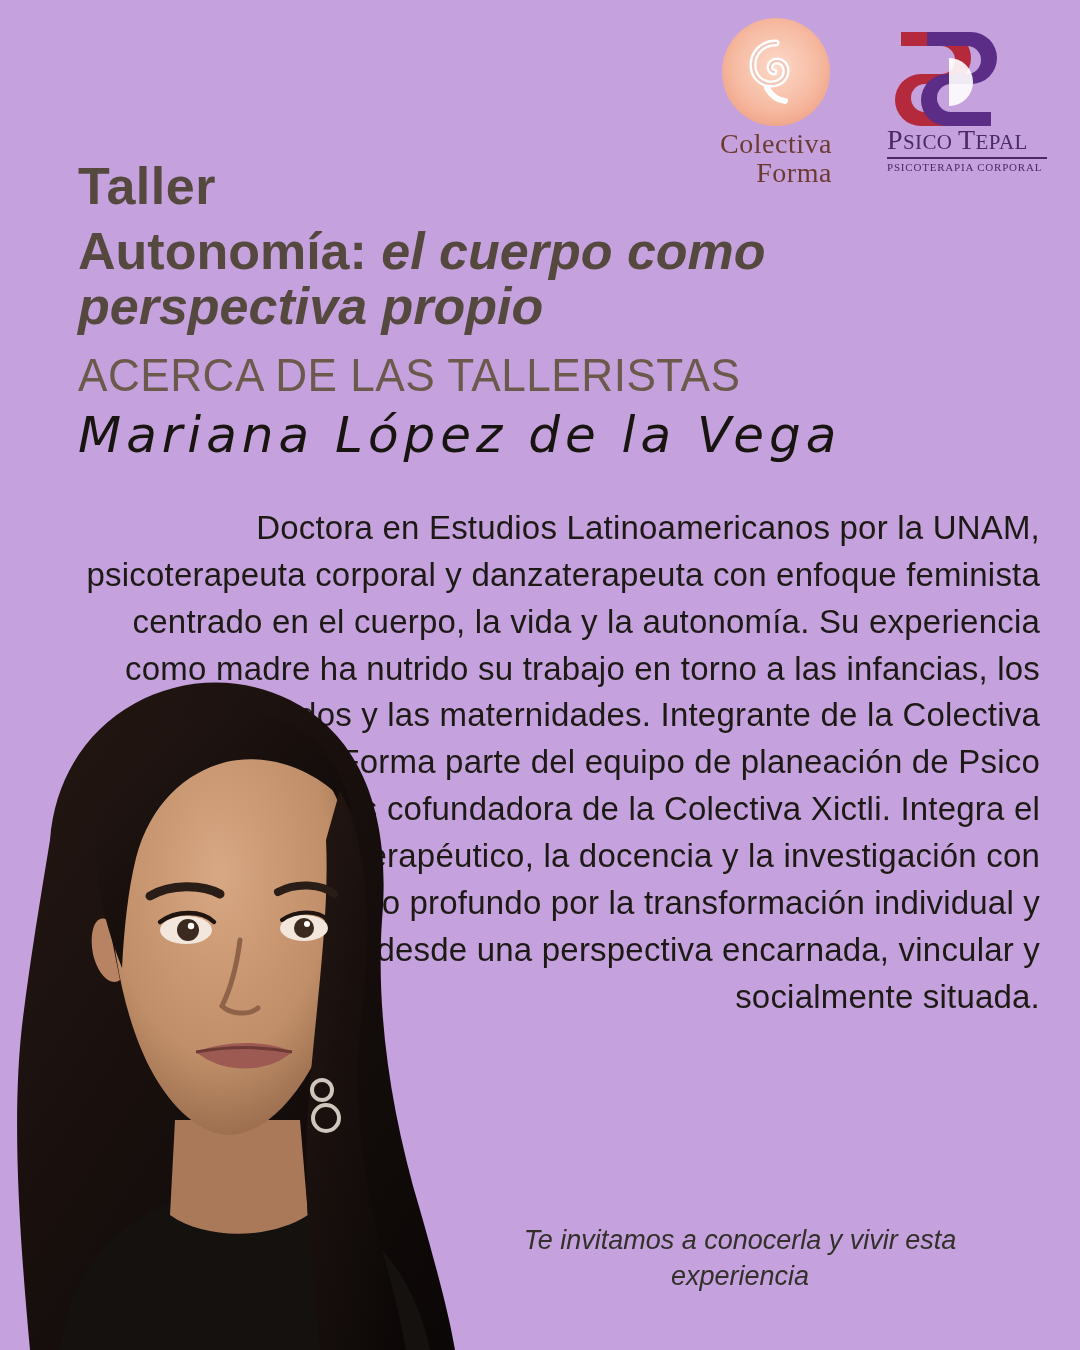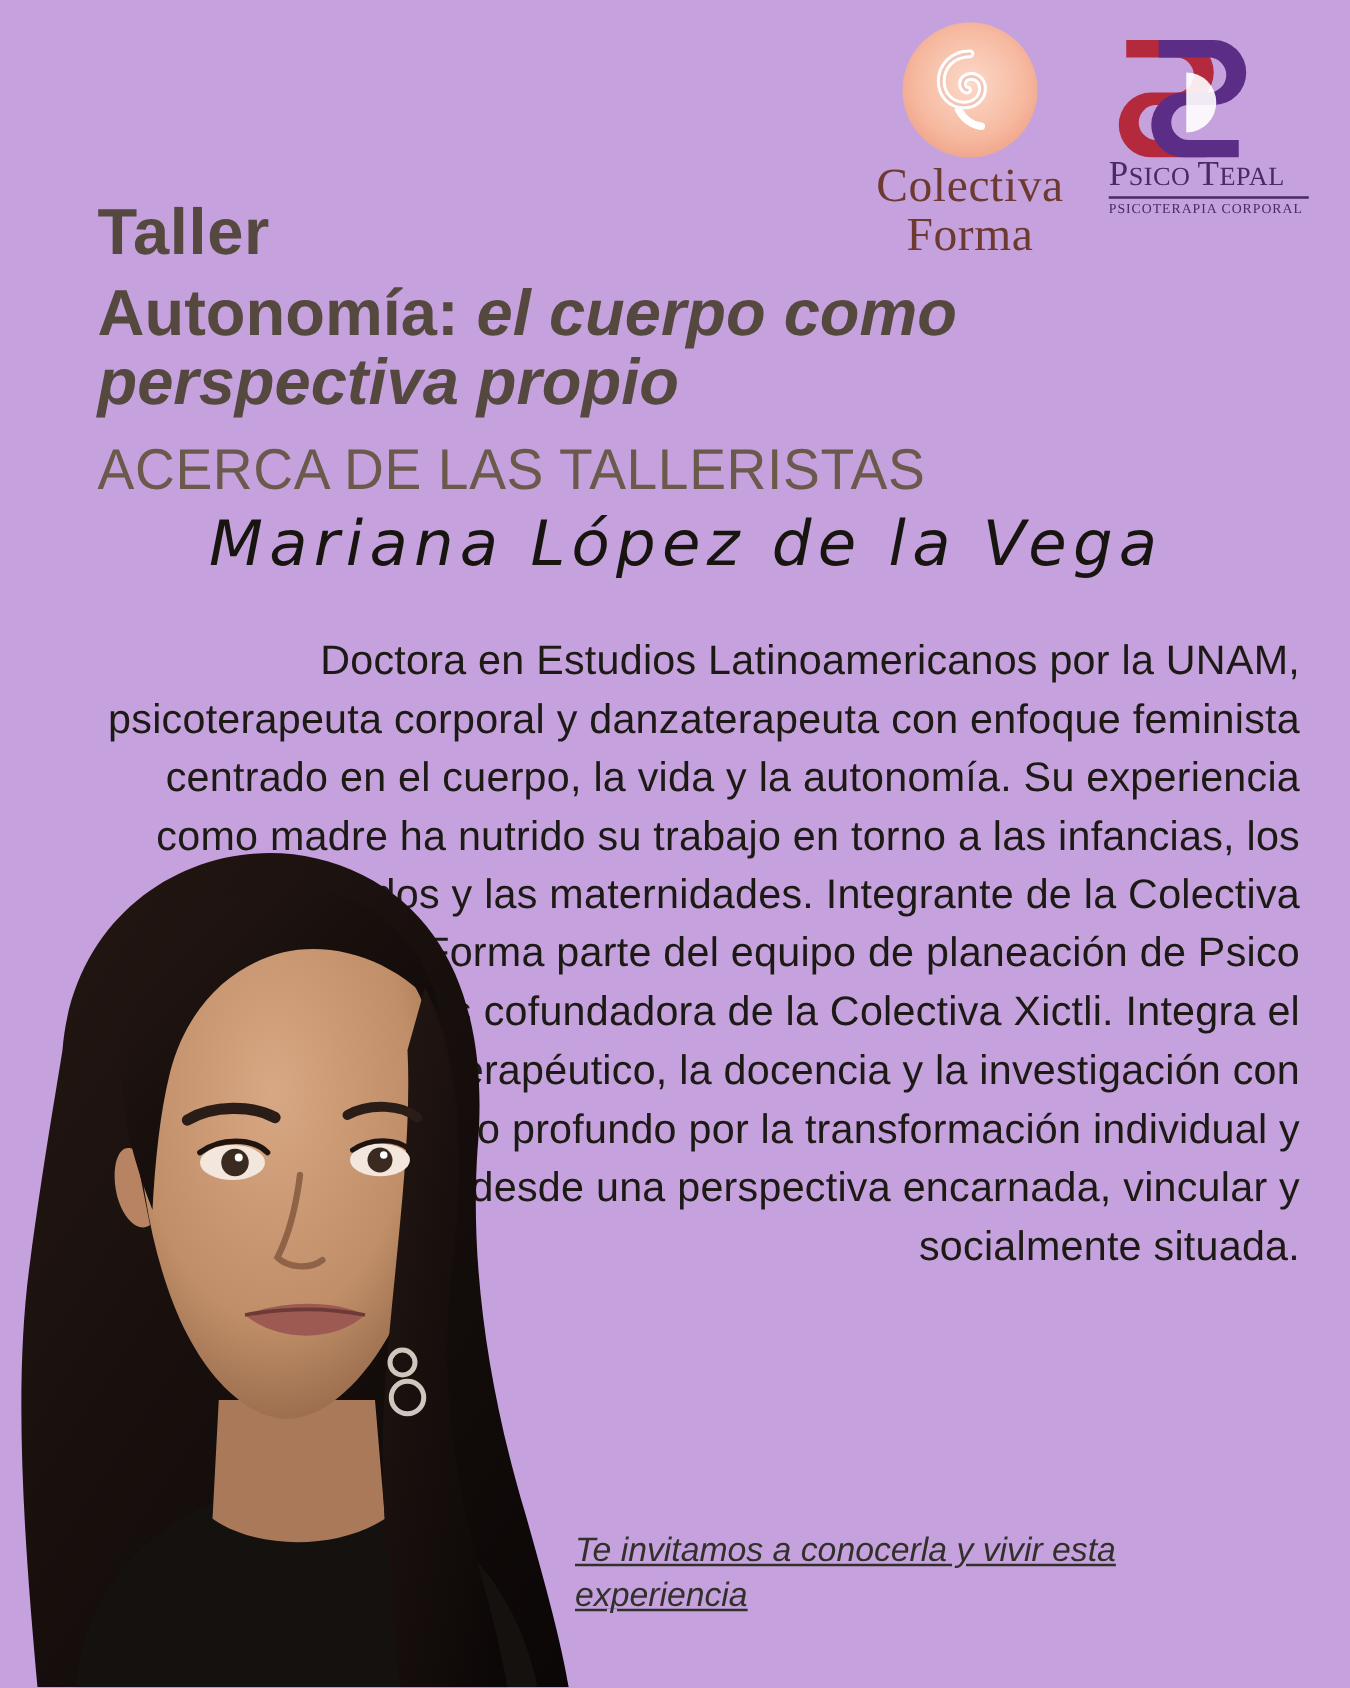--- a/index.html
+++ b/index.html
@@ -40,24 +40,24 @@
     width: 108px;
     height: 108px;
     border-radius: 50%;
     background: radial-gradient(circle at 50% 45%, #fcd9c9 0%, #f6b9a0 55%, #e98f73 100%);
     display: flex;
     align-items: center;
     justify-content: center;
   }
   .xictli-name {
     margin-top: 4px;
-    text-align: center;
+    text-align: right;
     color: #6d3a31;
     font-family: "Liberation Serif", serif;
-    font-size: 38px;
+    font-size: 28px;
     line-height: 1.02;
     font-weight: 400;
     letter-spacing: 0.5px;
   }
   .logo-tepal {
     display: flex;
     flex-direction: column;
     align-items: flex-start;
     width: 165px;
   }
@@ -129,21 +129,20 @@
   }
   .person-name {
     margin-top: 6px;
     font-size: 50px;
     color: #18140f;
     font-family: "DejaVu Sans", sans-serif;
     font-style: italic;
     font-weight: 300;
     letter-spacing: 5px;
     line-height: 1.1;
-    text-align: center;
   }
 
   
   .bio {
     position: absolute;
     left: 60px;
     top: 505px;
     width: 980px;
     text-align: right;
     color: #1d1a16;
@@ -151,26 +150,25 @@
     line-height: 1.42;
     letter-spacing: 0.2px;
   }
   .bio p { margin: 0; }
 
   .closing {
     position: absolute;
     right: 60px;
     top: 1222px;
     width: 560px;
-    text-align: left;
+    text-align: center;
     font-style: italic;
     font-size: 27px;
     line-height: 1.35;
     color: #33302c;
-    text-decoration: underline;
   }
 
   
   .portrait {
     position: absolute;
     left: -10px;
     bottom: 0;
     width: 520px;
     height: 760px;
     overflow: hidden;

